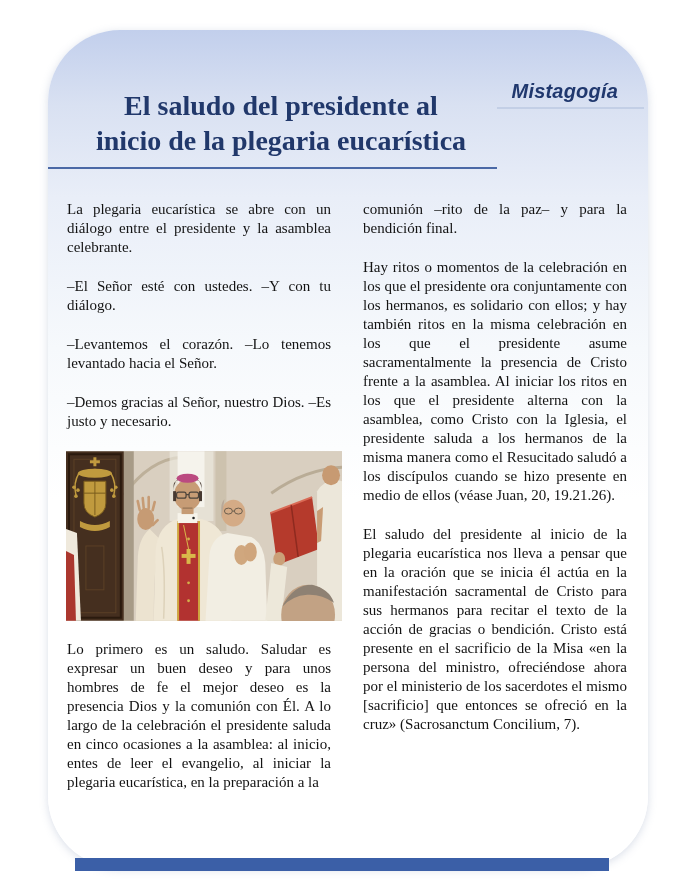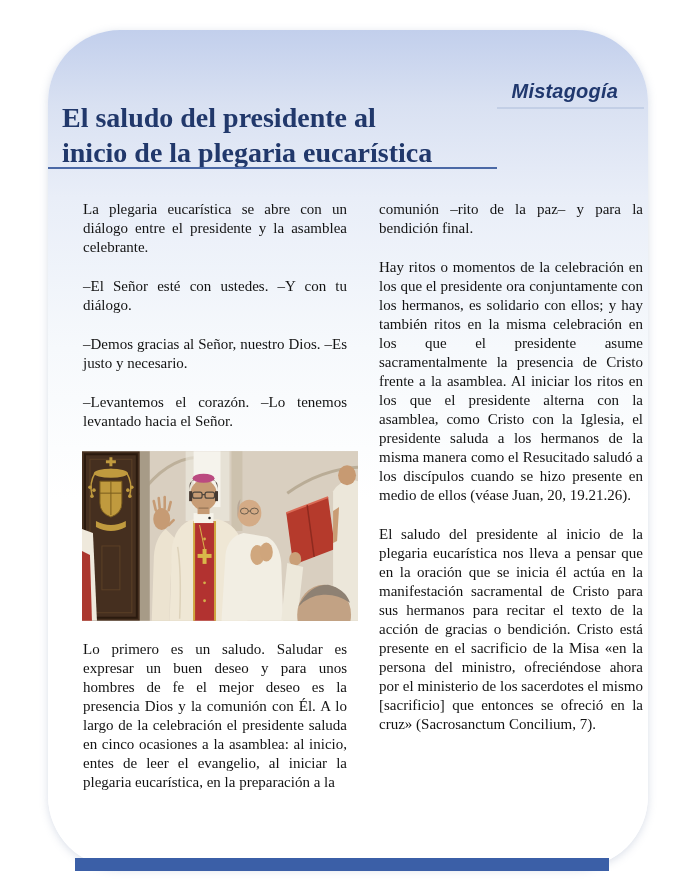--- a/index.html
+++ b/index.html
@@ -6,25 +6,25 @@
   body{width:685px;height:884px;position:relative;overflow:hidden;
        font-family:"Liberation Serif", serif;}
   .card{position:absolute;left:48px;top:30px;width:600px;height:838px;
         border-radius:72px;
         background:linear-gradient(180deg,#c2cfec 0%,#d9e1f2 9%,#e9eef8 20%,#f6f9fc 38%,#ffffff 56%,#ffffff 100%);
         box-shadow:0 2px 8px rgba(130,145,180,0.30);}
   .section-tag{position:absolute;top:50px;right:30px;
         font-family:"Liberation Sans",sans-serif;font-weight:bold;font-style:italic;
         font-size:20px;color:#20386e;letter-spacing:.2px;}
   .tag-rule{position:absolute;top:77px;right:4px;width:147px;height:2px;background:#c3cfe6;}
-  .title{position:absolute;top:58px;left:2px;width:462px;margin:12px;text-align:left;
+  .title{position:absolute;top:58px;left:2px;width:462px;margin:0;text-align:center;
         font-family:"Liberation Serif",serif;font-weight:bold;font-size:28px;line-height:35px;
         color:#21386b;}
   .title-rule{position:absolute;top:137px;left:0;width:449px;height:2px;background:#4b69a6;}
-  .columns{position:absolute;top:170px;left:19px;width:560px;display:flex;gap:32px;margin-left:16px;}
+  .columns{position:absolute;top:170px;left:19px;width:560px;display:flex;gap:32px;}
   .col{width:264px;}
   .col p{margin:0 0 20px 0;font-size:15px;line-height:19px;color:#131313;
         text-align:justify;}
   .photo{width:276px;height:170px;margin:9px 0 19px -1px;display:block;}
   .bottom-bar{position:absolute;left:75px;top:858px;width:534px;height:13px;
         background:#3b5fa7;}
 </style>
 </head>
 <body>
 
@@ -33,22 +33,22 @@
   <span class="section-tag">Mistagogía</span>
   <div class="tag-rule"></div>
 
   <h1 class="title"><span>El saludo del presidente al</span><br><span>inicio de la plegaria eucarística</span></h1>
   <div class="title-rule"></div>
 
   <div class="columns">
     <div class="col">
       <p>La plegaria eucarística se abre con un diálogo entre el presidente y la asamblea celebrante.</p>
       <p>–El Señor esté con ustedes. –Y con tu diálogo.</p>
+      <p>–Levantemos el corazón. –Lo tenemos levantado hacia el Señor.</p>
       <p>–Demos gracias al Señor, nuestro Dios. –Es justo y necesario.</p>
-      <p>–Levantemos el corazón. –Lo tenemos levantado hacia el Señor.</p>
 
       <svg class="photo" viewBox="0 0 277 170" xmlns="http://www.w3.org/2000/svg" role="img" aria-label="celebration-photo">
 
         <rect width="277" height="170" fill="#d3c7b2"></rect>
         <rect x="58" width="219" height="170" fill="#d9cfc0"></rect>
         <path d="M58,44 Q84,8 116,6" stroke="#bdb09a" stroke-width="3" fill="none"></path>
         <path d="M206,42 Q240,18 277,16" stroke="#b9ac96" stroke-width="3" fill="none"></path>
         <rect x="104" y="0" width="44" height="70" fill="#efece2" opacity="0.6"></rect>
         <rect x="112" y="0" width="27" height="56" fill="#f5f3ec"></rect>
         <rect x="58" y="0" width="10" height="170" fill="#a79b87"></rect>

